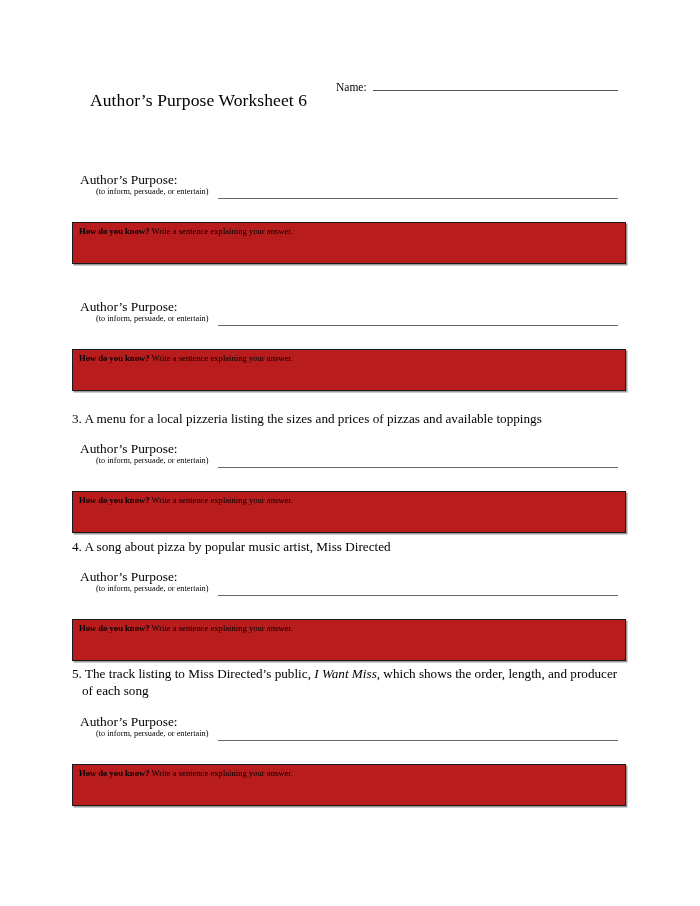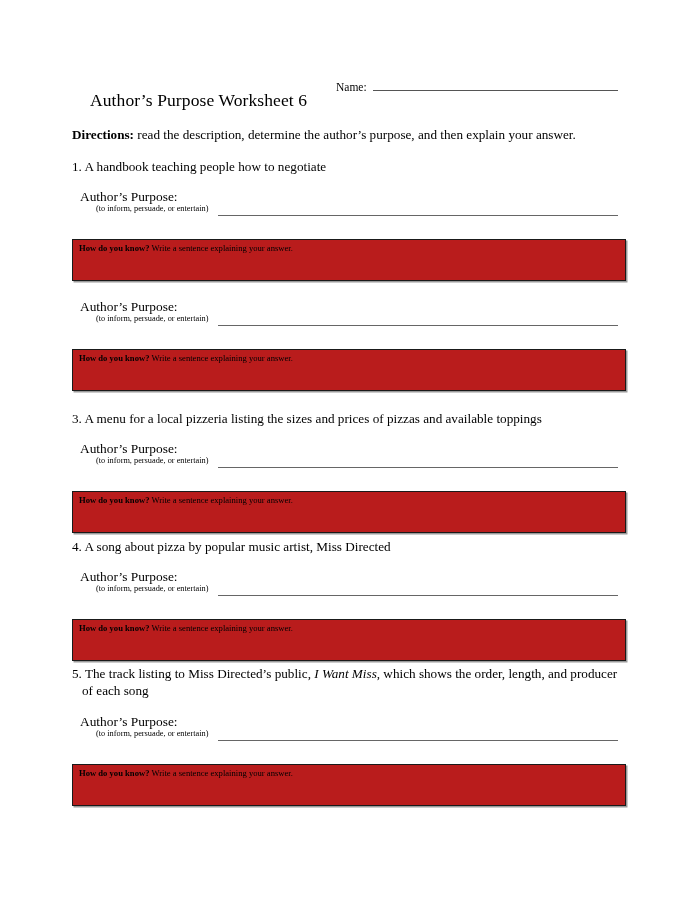--- a/index.html
+++ b/index.html
@@ -131,27 +131,23 @@
 
 <div class="page">
 
   <div class="name-row">
     <span class="name-label">Name:</span>
     <span class="name-rule"></span>
   </div>
 
   <div class="title">Author’s Purpose Worksheet 6</div>
 
-  <div class="directions">
-    <b>Directions:</b><span> read the description, determine the author’s purpose, and then explain your answer.</span>
-  </div>
 
   <div id="items-root">
       <div class="item" style="top: 158px;">
-        <p class="prompt"><span>1.</span><span> A handbook teaching people how to negotiate</span></p>
         <div class="ap-row">
           <div class="ap-label">Author’s Purpose:</div>
           <div class="ap-hint">(to inform, persuade, or entertain)</div>
           <div class="ap-line"></div>
         </div>
         <div class="answer-box">
           <div class="answer-box-text"><b>How do you know?</b><span> Write a sentence explaining your answer.</span></div>
         </div>
       </div>
       <div class="item" style="top: 285px;">

